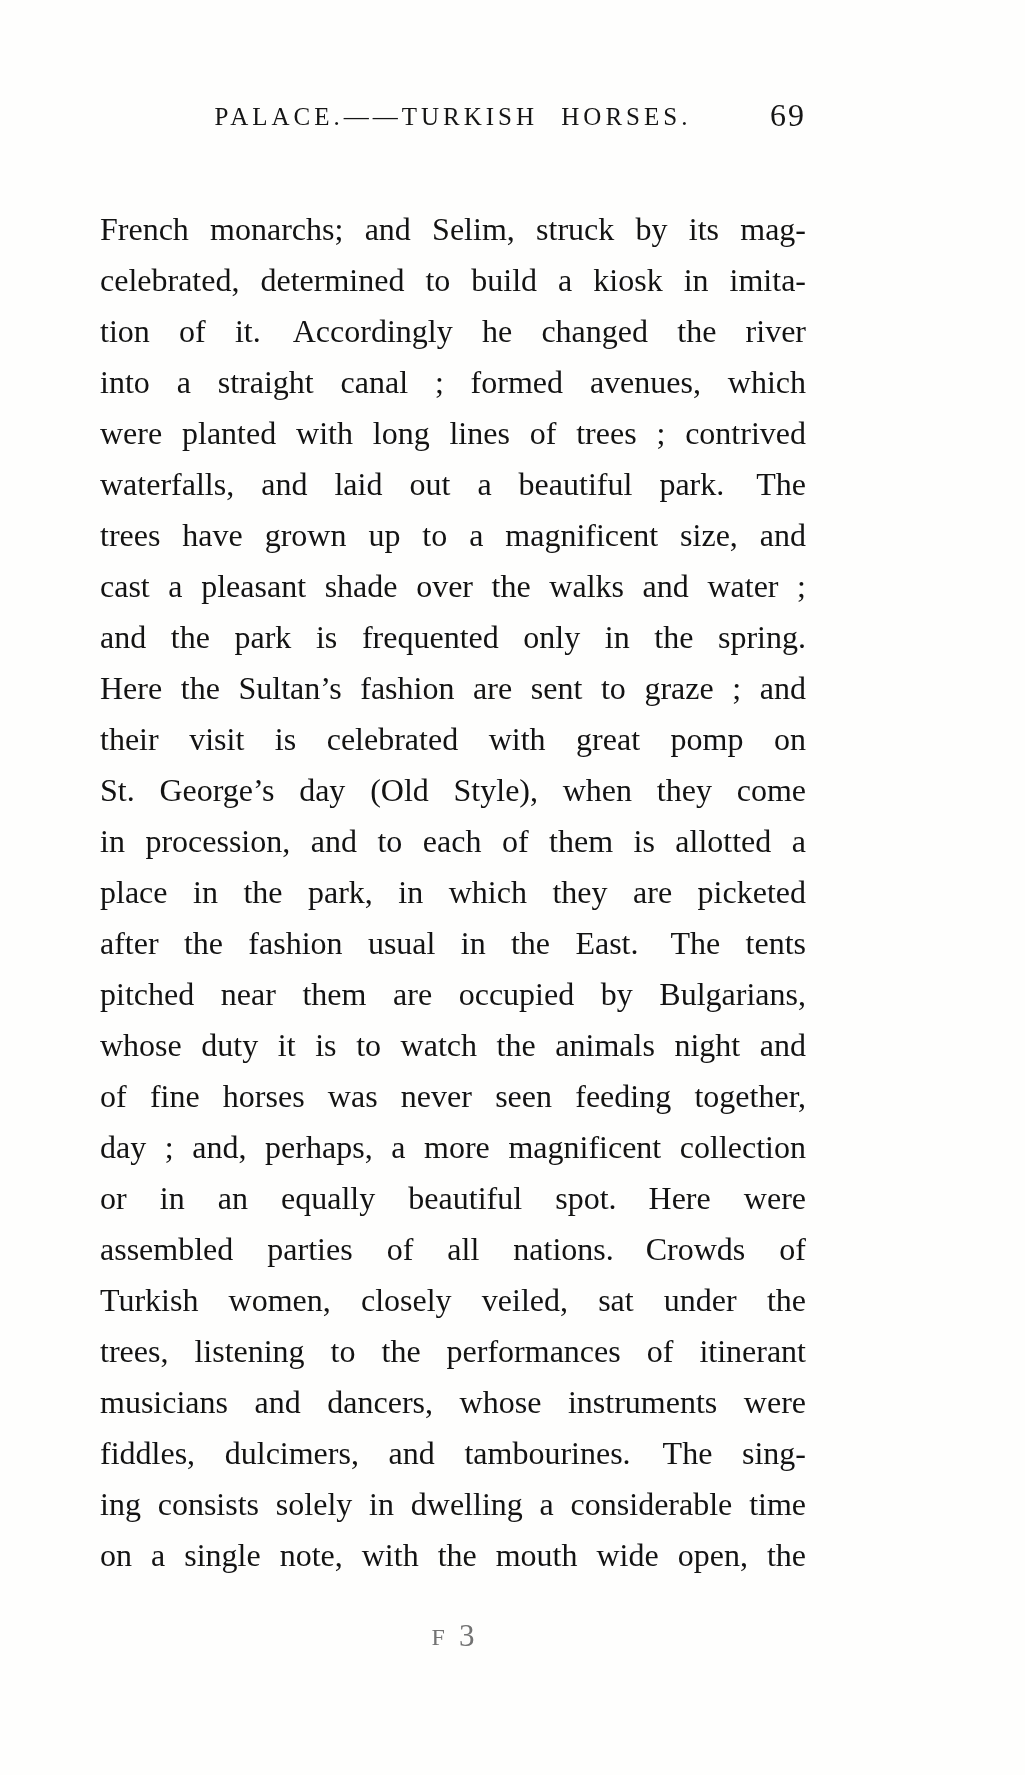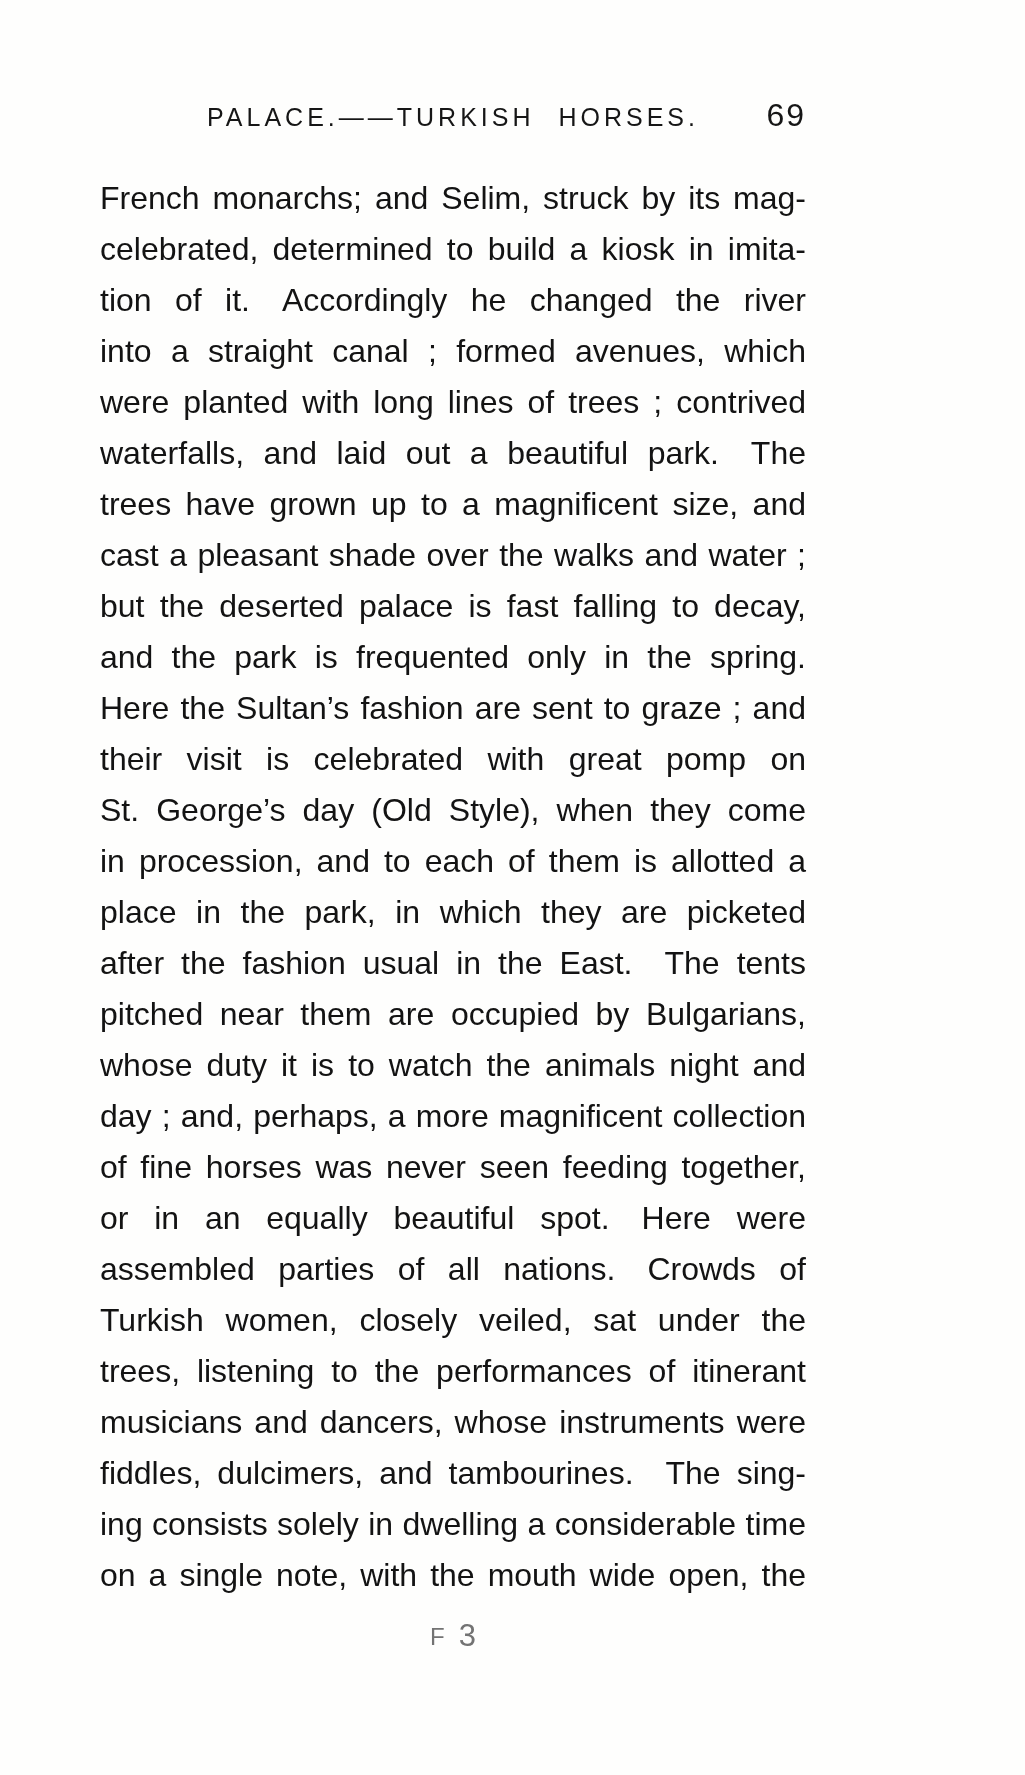--- a/index.html
+++ b/index.html
@@ -5,21 +5,21 @@
   html, body {
     margin: 0;
     padding: 0;
     background: #ffffff;
   }
   .page {
     position: relative;
     width: 1025px;
     height: 1775px;
     background: #fefefd;
-    font-family: Liberation Sans, sans-serif;
+    font-family: Liberation Serif, serif;
     color: #121212;
     overflow: hidden;
   }
   .running-header {
     position: absolute;
     top: 103px;
     left: 100px;
     width: 706px;
     height: 42px;
   }
@@ -35,21 +35,21 @@
   .page-number {
     position: absolute;
     top: -6px;
     right: 0;
     font-size: 32px;
     letter-spacing: 2px;
     color: #161616;
   }
   .page-body {
     position: absolute;
-    top: 173px;
+    top: 204px;
     left: 100px;
     width: 706px;
   }
   .line {
     height: 51px;
     line-height: 51px;
     font-size: 32px;
     text-align: justify;
     text-align-last: justify;
     text-justify: inter-word;
@@ -87,32 +87,31 @@
   <div class="page-body">
 
   <div class="line">French monarchs; and Selim, struck by its mag-</div>
       <div class="line">celebrated, determined to build a kiosk in imita-</div>
       <div class="line">tion of it. Accordingly he changed the river</div>
       <div class="line">into a straight canal ; formed avenues, which</div>
       <div class="line">were planted with long lines of trees ; contrived</div>
       <div class="line">waterfalls, and laid out a beautiful park. The</div>
       <div class="line">trees have grown up to a magnificent size, and</div>
       <div class="line">cast a pleasant shade over the walks and water ;</div>
-      <div class="line">but the deserted palace is fast falling to decay,</div>
       <div class="line">and the park is frequented only in the spring.</div>
       <div class="line">Here the Sultan’s fashion are sent to graze ; and</div>
       <div class="line">their visit is celebrated with great pomp on</div>
       <div class="line">St. George’s day (Old Style), when they come</div>
       <div class="line">in procession, and to each of them is allotted a</div>
       <div class="line">place in the park, in which they are picketed</div>
       <div class="line">after the fashion usual in the East. The tents</div>
       <div class="line">pitched near them are occupied by Bulgarians,</div>
       <div class="line">whose duty it is to watch the animals night and</div>
+      <div class="line">of fine horses was never seen feeding together,</div>
       <div class="line">day ; and, perhaps, a more magnificent collection</div>
-      <div class="line">of fine horses was never seen feeding together,</div>
       <div class="line">or in an equally beautiful spot. Here were</div>
       <div class="line">assembled parties of all nations. Crowds of</div>
       <div class="line">Turkish women, closely veiled, sat under the</div>
       <div class="line">trees, listening to the performances of itinerant</div>
       <div class="line">musicians and dancers, whose instruments were</div>
       <div class="line">fiddles, dulcimers, and tambourines. The sing-</div>
       <div class="line">ing consists solely in dwelling a considerable time</div>
       <div class="line">on a single note, with the mouth wide open, the</div>
     </div>
 

